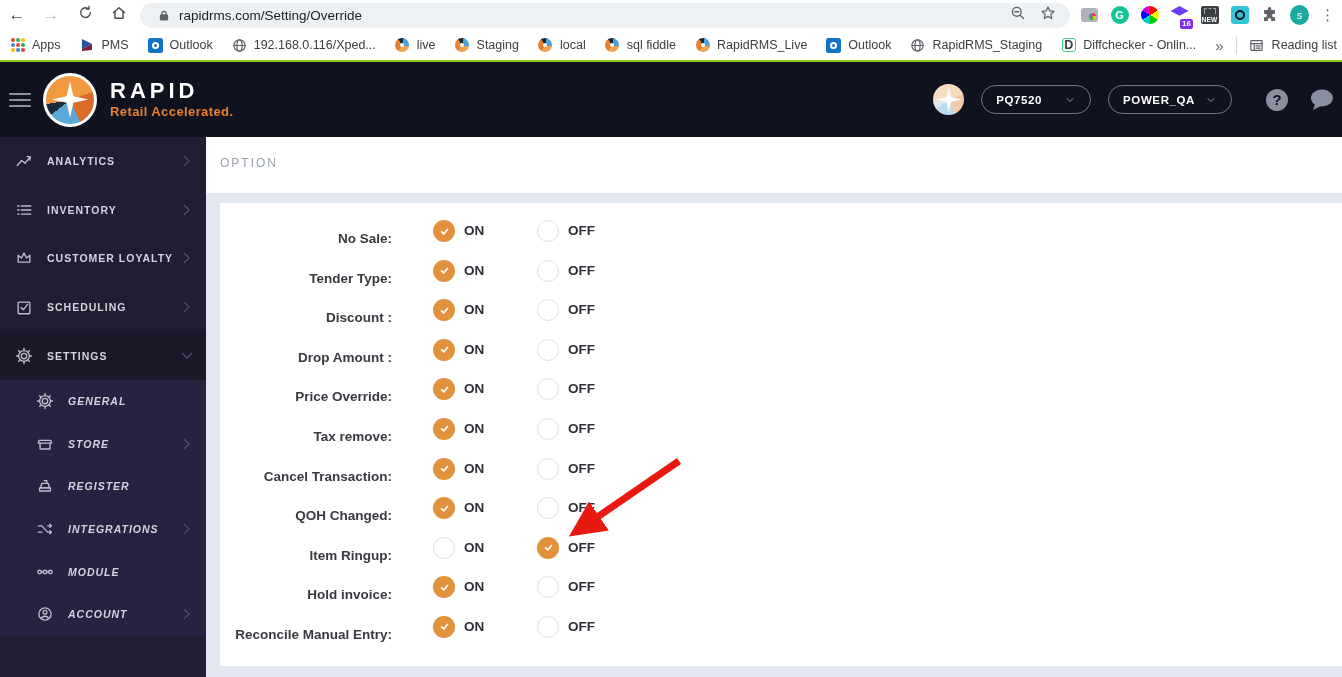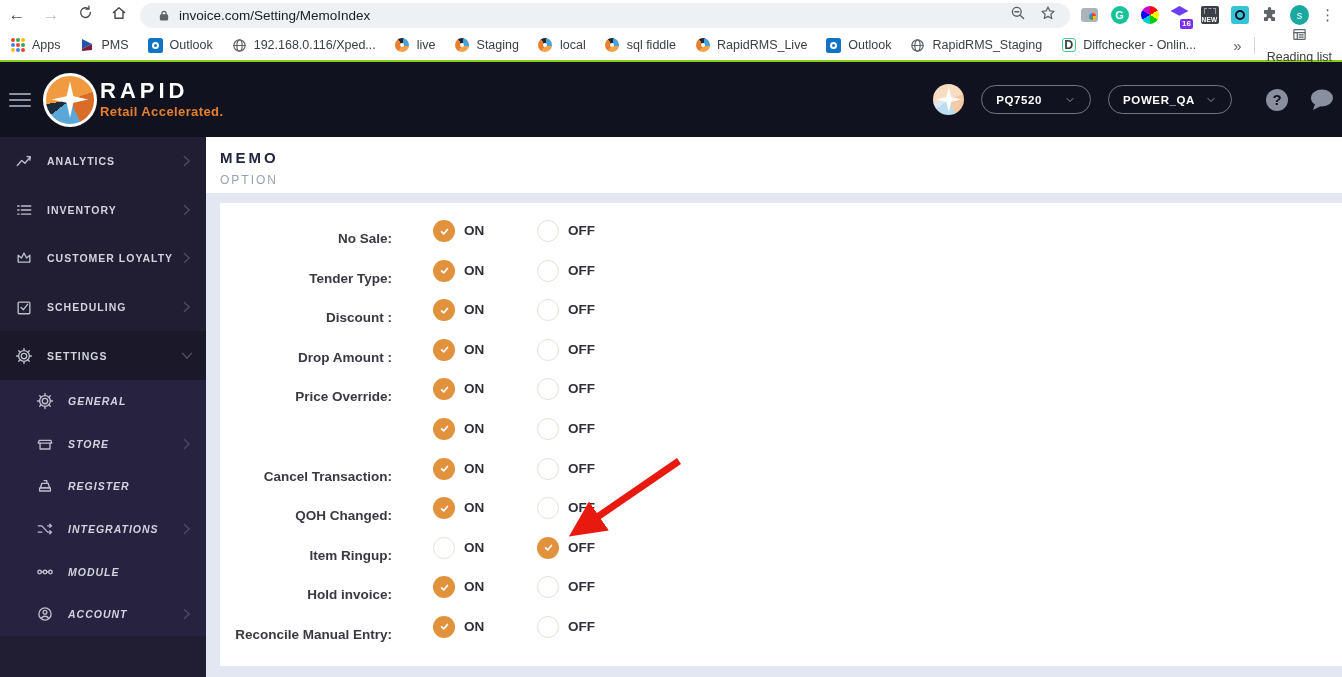--- a/index.html
+++ b/index.html
@@ -45,33 +45,33 @@
   .apps-grid i{width:4px;height:4px;border-radius:50%;display:block;}
   .rapid-dot{width:14px;height:14px;border-radius:50%;position:relative;
      background:conic-gradient(from 210deg,#e87f2f 0 115deg,#17293a 115deg 165deg,#4ca0d8 165deg 255deg,#f2a24a 255deg 360deg);}
   .rapid-dot:after{content:"";position:absolute;left:5px;top:5px;width:4px;height:4px;background:#fff;border-radius:50%;}
   .outlook-ic{width:15px;height:15px;background:#1173c5;border-radius:2.5px;display:flex;align-items:center;justify-content:center;}
   .outlook-ic i{width:7px;height:7px;border:2px solid #fff;border-radius:50%;display:block;}
   .diff-ic{width:14px;height:14px;border:1.5px solid #3ed183;border-radius:3px;color:#3ed183;font-size:9px;font-weight:bold;display:flex;align-items:center;justify-content:center;}
   .bm-right{margin-left:auto;display:flex;align-items:center;gap:12px;}
   .bm-more{color:#5f6368;font-size:15px;cursor:pointer;}
   .bm-divider{width:1px;height:17px;background:#d5d8db;}
-  .reading{display:flex;align-items:center;gap:8px;cursor:pointer;flex-direction:column;}
+  .reading{display:flex;align-items:center;gap:8px;cursor:pointer;}
   .reading span{font-size:12.5px;color:#3c4043;white-space:nowrap;}
 
   
   .app-header{position:absolute;left:0;top:62px;width:1342px;height:75px;background:var(--header-bg);display:flex;align-items:center;}
   .hamburger{width:22px;margin-left:9px;cursor:pointer;}
   .hamburger i{display:block;height:2px;background:#8d92a3;margin:4px 0;border-radius:1px;}
   .logo-wrap{display:flex;align-items:center;margin-left:12px;}
   .logo-circle{width:54px;height:54px;border-radius:50%;border:3px solid #fff;position:relative;overflow:hidden;
      background:conic-gradient(from -30deg,#f29a3f 0 100deg,#d96c28 100deg 185deg,#5aa7d8 185deg 262deg,#1c2c3a 262deg 290deg,#f29a3f 290deg 360deg);}
   .logo-circle:after{content:"";position:absolute;inset:0;background:#fff;
      clip-path:polygon(50% 12%,57% 43%,88% 50%,57% 57%,50% 88%,43% 57%,12% 50%,43% 43%);}
-  .logo-text{margin-left:3px;}
+  .logo-text{margin-left:13px;}
   .logo-title{color:#fff;font-size:22px;font-weight:bold;letter-spacing:4px;line-height:22px;}
   .logo-sub{color:var(--brand-orange);font-size:13px;font-weight:bold;letter-spacing:.4px;margin-top:2px;}
   .header-right{margin-left:auto;display:flex;align-items:center;margin-right:11px;}
   .avatar{width:31px;height:31px;border-radius:50%;position:relative;flex:0 0 auto;
      background:conic-gradient(from -30deg,#f8dcc0 0 100deg,#f3c9a6 100deg 185deg,#bcdcef 185deg 262deg,#dfe7ee 262deg 290deg,#f8dcc0 290deg 360deg);}
   .avatar:after{content:"";position:absolute;inset:0;background:#fdfdfd;border-radius:0;
      clip-path:polygon(50% 10%,58% 42%,90% 50%,58% 58%,50% 90%,42% 58%,10% 50%,42% 42%);}
   .pill{height:29px;border:1px solid #707588;border-radius:15px;display:flex;align-items:center;padding:0 14px;margin-left:17px;cursor:pointer;}
   .pill span{color:#fff;font-size:11.5px;font-weight:bold;letter-spacing:.6px;}
   .pill .chev{margin-left:22px;display:flex;}
@@ -126,21 +126,21 @@
           <path d="M3,9.5 L10,3.5 L17,9.5 M5,8.5 V16.5 H15 V8.5"></path>
         </svg>
     </div>
     <div class="omnibox">
       <span class="lock">
         <svg class="lineic" width="12" height="13" viewBox="0 0 20 20" style="color:#5f6368;stroke-width:2">
             <rect x="4" y="9" width="12" height="8.5" rx="1.5" fill="#5f6368"></rect>
             <path d="M6.5,9 V6.5 a3.5,3.5 0 0 1 7,0 V9"></path>
           </svg>
       </span>
-      <span class="url-text">invoice.com/Setting/MemoIndex</span>
+      <span class="url-text">rapidrms.com/Setting/Override</span>
       <span class="omni-right">
         <span>
           <svg class="lineic" width="16" height="16" viewBox="0 0 20 20" style="color:#5f6368;stroke-width:1.7">
               <circle cx="8.5" cy="8.5" r="5.5"></circle>
               <line x1="6" y1="8.5" x2="11" y2="8.5"></line>
               <line x1="13" y1="13" x2="17" y2="17"></line>
             </svg>
         </span>
         <span>
           <svg class="lineic" width="16" height="16" viewBox="0 0 20 20" style="color:#5f6368;stroke-width:1.6">
@@ -491,21 +491,20 @@
             <svg class="lineic" width="18" height="18" viewBox="0 0 20 20">
               <polyline points="7,5 12.5,10 7,15"></polyline>
             </svg>
           </span>
         </div>
       </div>
   </div>
 
   <div class="content-bg"></div>
   <div class="page-head">
-    <div class="page-title">MEMO</div>
     <div class="page-sub">OPTION</div>
   </div>
   <div class="card">
     <div class="opt-list" id="options-list">
         <div class="opt-row">
           <div class="opt-label">No Sale:</div>
           <label class="choice on-g">
             <span class="radio sel">
               <svg viewBox="0 0 20 20">
                 <polyline points="5.5,10.5 8.8,13.8 14.5,6.8"></polyline>
@@ -572,20 +571,21 @@
               </svg>
             </span>
             <b>ON</b>
           </label>
           <label class="choice off-g">
             <span class="radio"></span>
             <b>OFF</b>
           </label>
         </div>
         <div class="opt-row">
+          <div class="opt-label">Tax remove:</div>
           <label class="choice on-g">
             <span class="radio sel">
               <svg viewBox="0 0 20 20">
                 <polyline points="5.5,10.5 8.8,13.8 14.5,6.8"></polyline>
               </svg>
             </span>
             <b>ON</b>
           </label>
           <label class="choice off-g">
             <span class="radio"></span>

